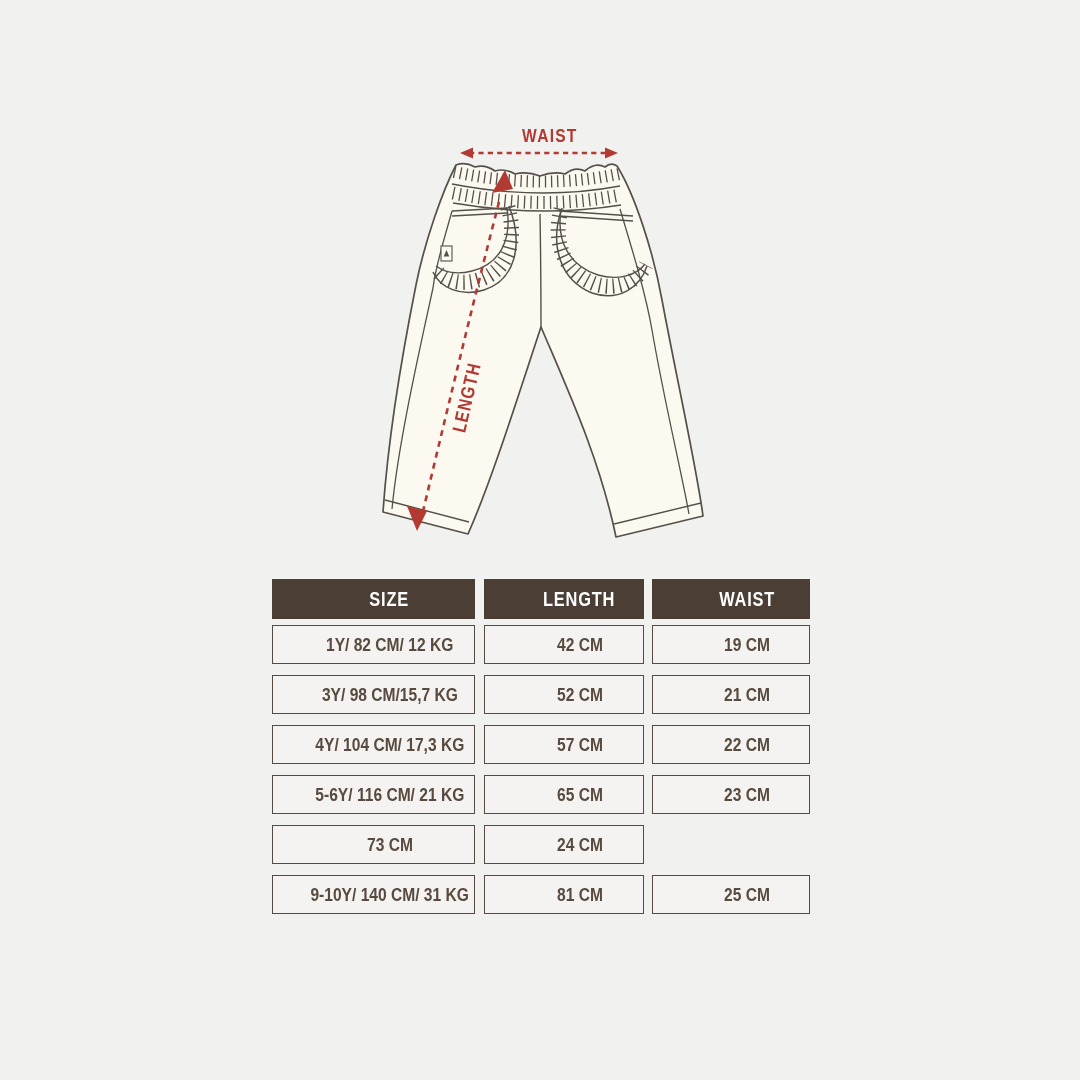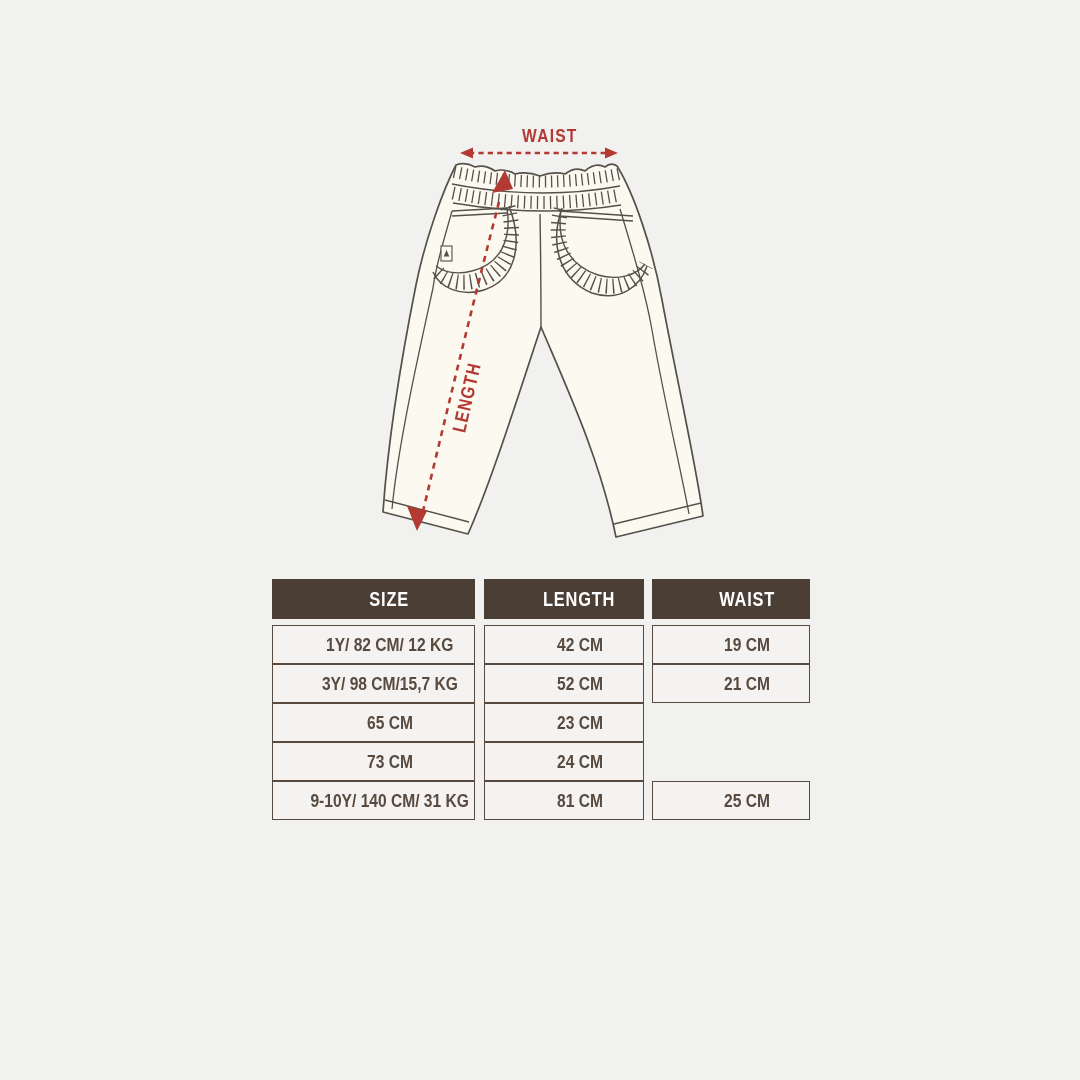--- a/index.html
+++ b/index.html
@@ -27,21 +27,21 @@
     transform:rotate(-77deg);
     transform-origin:center;
   }
   .cond{display:inline-block;transform:scaleX(0.82);transform-origin:center;white-space:nowrap;}
 
   .size-table{position:absolute;left:272px;top:579px;width:538px;}
   .t-row{
     display:grid;
     grid-template-columns:203px 160px 158px;
     column-gap:8.5px;
-    margin-bottom:0;
+    margin-bottom:11px;
   }
   .t-row.head{margin-bottom:6px;}
   .cell{
     box-sizing:border-box;
     height:39px;
     display:flex;align-items:center;justify-content:center;
     background:#f4f3f1;
     border:1px solid #584a3e;
     color:#584a3e;
     font-size:19px;font-weight:bold;padding-left:32px;
@@ -155,20 +155,34 @@
         </div>
       <div class="cell">
           <span class="cond">52 CM</span>
         </div>
       <div class="cell">
           <span class="cond">21 CM</span>
         </div>
     </div>
     <div class="t-row">
       <div class="cell">
+          <span class="cond">4Y/ 104 CM/ 17,3 KG</span>
+        </div>
+      <div class="cell">
+          <span class="cond">57 CM</span>
+        </div>
+      <div class="cell">
+          <span class="cond">22 CM</span>
+        </div>
+    </div>
+    <div class="t-row">
+      <div class="cell">
+          <span class="cond">5-6Y/ 116 CM/ 21 KG</span>
+        </div>
+      <div class="cell">
           <span class="cond">65 CM</span>
         </div>
       <div class="cell">
           <span class="cond">23 CM</span>
         </div>
     </div>
     <div class="t-row">
       <div class="cell">
           <span class="cond">73 CM</span>
         </div>

